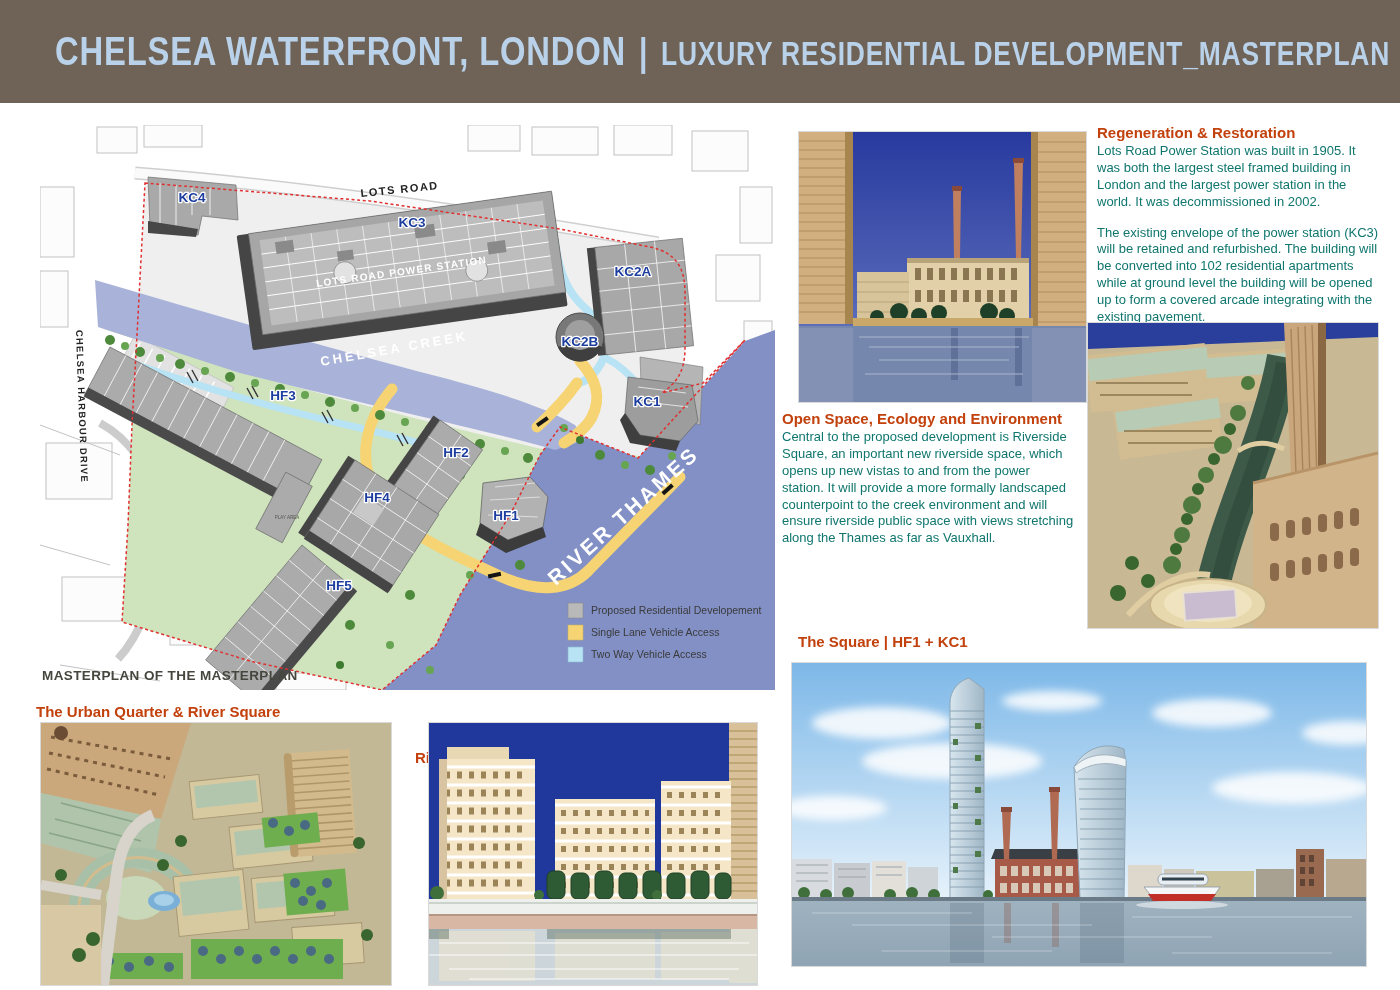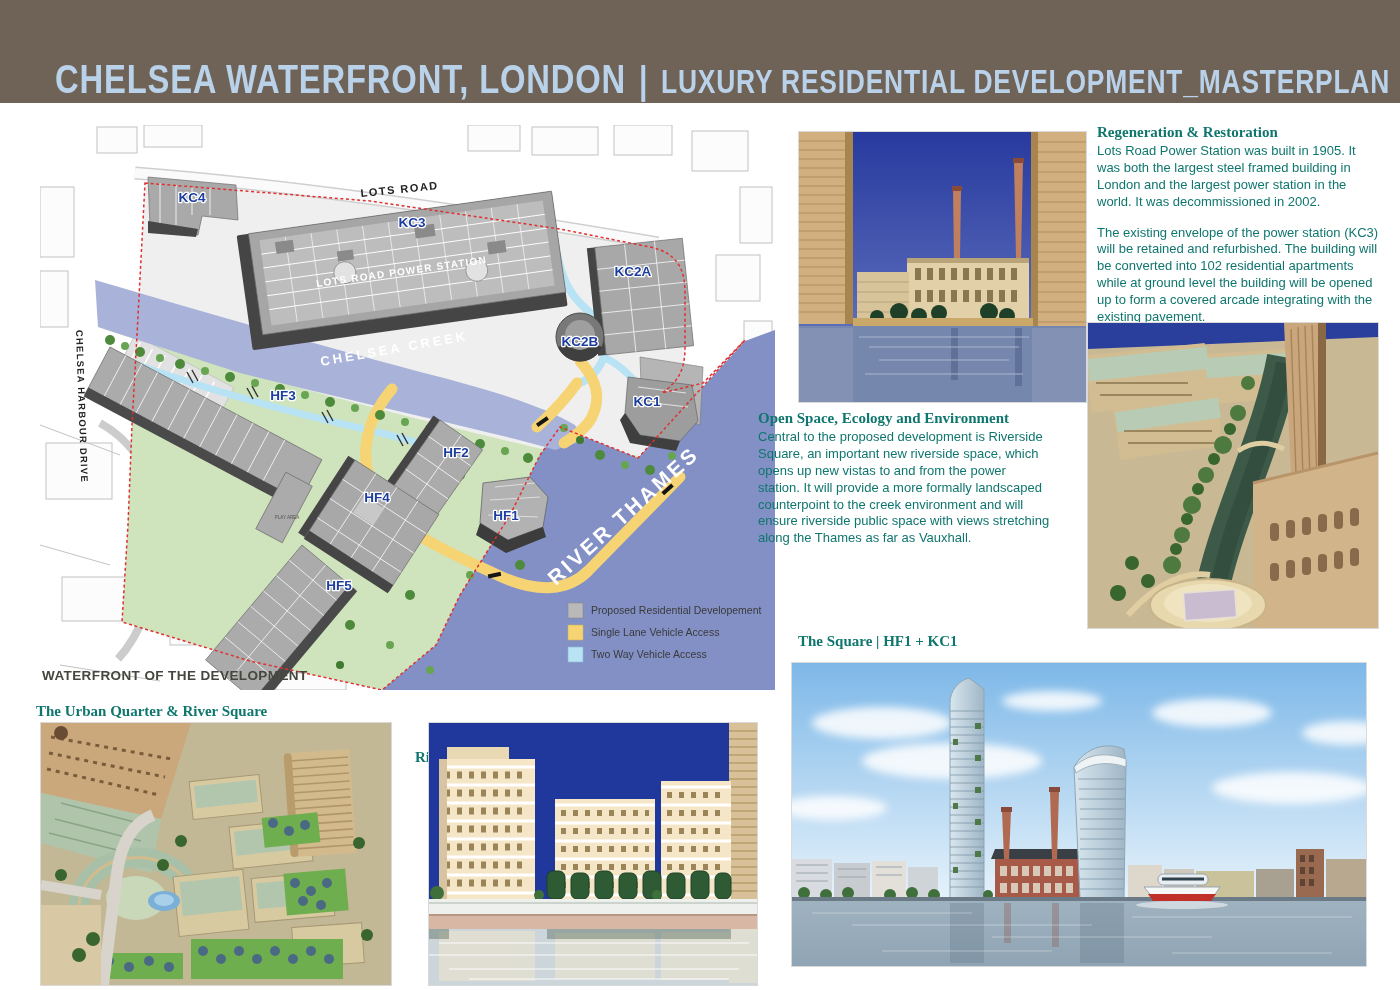--- a/index.html
+++ b/index.html
@@ -1,27 +1,27 @@
 <!DOCTYPE html>
 <html><head>
 <meta charset="utf-8">
 <style>
   html,body{margin:0;padding:0;background:#888;}
   #board{position:relative;width:1400px;height:990px;background:#ffffff;overflow:hidden;
          font-family:"Liberation Sans",sans-serif;}
   
   #hdr{position:absolute;left:0;top:0;width:1400px;height:103px;background:#6f6257;
-       display:flex;align-items:flex-end;}
+       display:flex;align-items:center;}
   #hdr .t{display:flex;align-items:baseline;gap:16px;transform:scaleX(0.8);transform-origin:left center;
           margin-left:55px;color:#b9d2ea;font-weight:bold;white-space:nowrap;letter-spacing:1px;}
   #hdr .main{font-size:41px;}
   #hdr .pipe{font-size:38px;font-weight:bold;}
   #hdr .sub{font-size:33px;}
   
-  .h-blue{color:#0f766e;font-weight:bold;font-size:15px;margin:0 0 2px 0;font-family:Liberation Serif, serif;}
+  .h-blue{color:#c2410c;font-weight:bold;font-size:15px;margin:0 0 2px 0;}
   .body-txt{color:#0f766e;font-size:13px;line-height:1.3;}
   .body-txt p{margin:0 0 14px 0;}
   .abs{position:absolute;}
   .photo{border:1px solid #d9d9d9;background:#fff;box-sizing:border-box;}
   .photo svg{display:block;}
   #map-caption{color:#46463f;font-weight:bold;font-size:13.5px;letter-spacing:.4px;}
   
   svg text{font-family:"Liberation Sans",sans-serif;}
   .bl{font-weight:bold;fill:#1d3e9f;paint-order:stroke;stroke:#ffffff;stroke-width:2.6px;
       stroke-linejoin:round;font-size:13.5px;}
@@ -260,21 +260,21 @@
         <rect x="528" y="478" width="15" height="15" stroke="#8a8a8a" stroke-width=".6" fill="#b9b9b9"></rect>
         <text class="leg-t" x="551" y="489">Proposed Residential Developement</text>
         <rect x="528" y="500" width="15" height="15" stroke="#c8b464" stroke-width=".6" fill="#f6d474"></rect>
         <text class="leg-t" x="551" y="511">Single Lane Vehicle Access</text>
         <rect x="528" y="522" width="15" height="15" stroke="#8ab8cc" stroke-width=".6" fill="#b7e3f5"></rect>
         <text class="leg-t" x="551" y="533">Two Way Vehicle Access</text>
       </g>
     </svg>
   </div>
 
-  <div class="abs" id="map-caption" style="left:42px;top:668px;">WATERFRONT OF THE DEVELOPMENT</div>
+  <div class="abs" id="map-caption" style="left:42px;top:668px;">MASTERPLAN OF THE MASTERPLAN</div>
 
   <div class="abs photo" style="left:798px;top:131px;width:289px;height:272px;">
     <svg width="287" height="270" viewBox="0 0 287 270">
       <defs>
         <linearGradient id="sky1" x1="0" y1="0" x2="0" y2="1">
           <stop offset="0" stop-color="#283a9e"></stop>
             <stop offset="1" stop-color="#5a6cba"></stop>
         </linearGradient>
       </defs>
       <rect width="287" height="194" fill="url(#sky1)"></rect>
@@ -393,21 +393,21 @@
           <circle cx="30" cy="270" r="8"></circle>
         </g>
       <path d="M150,128 C165,118 180,118 196,126" stroke="#e0cda2" stroke-width="5" fill="none"></path>
       <path d="M40,292 C70,258 100,248 122,252" stroke="#e0cda2" stroke-width="6" fill="none"></path>
       <ellipse cx="120" cy="282" rx="58" ry="26" fill="#e8d8ae" stroke="#c8b488" stroke-width="2"></ellipse>
       <ellipse cx="120" cy="280" rx="44" ry="19" fill="#f0e4c0"></ellipse>
       <rect x="96" y="268" width="52" height="28" fill="#cabcd0" stroke="#e8e0d0" stroke-width="2" transform="rotate(-4 122 282)"></rect>
     </svg>
   </div>
 
-  <div class="abs" style="left:758px;top:410px;width:292px;">
+  <div class="abs" style="left:782px;top:410px;width:292px;">
     <div class="h-blue">Open Space, Ecology and Environment</div>
     <div class="body-txt">
       <p>Central to the proposed development is Riverside Square, an important new riverside space, which opens up new vistas to and from the power station. It will provide a more formally landscaped counterpoint to the creek environment and will ensure riverside public space with views stretching along the Thames as far as Vauxhall.</p>
     </div>
   </div>
 
   <div class="abs h-blue" style="left:798px;top:633px;">The Square | HF1 + KC1</div>
 
   <div class="abs photo" style="left:791px;top:662px;width:576px;height:305px;">
     <svg width="574" height="303" viewBox="0 0 574 303">

